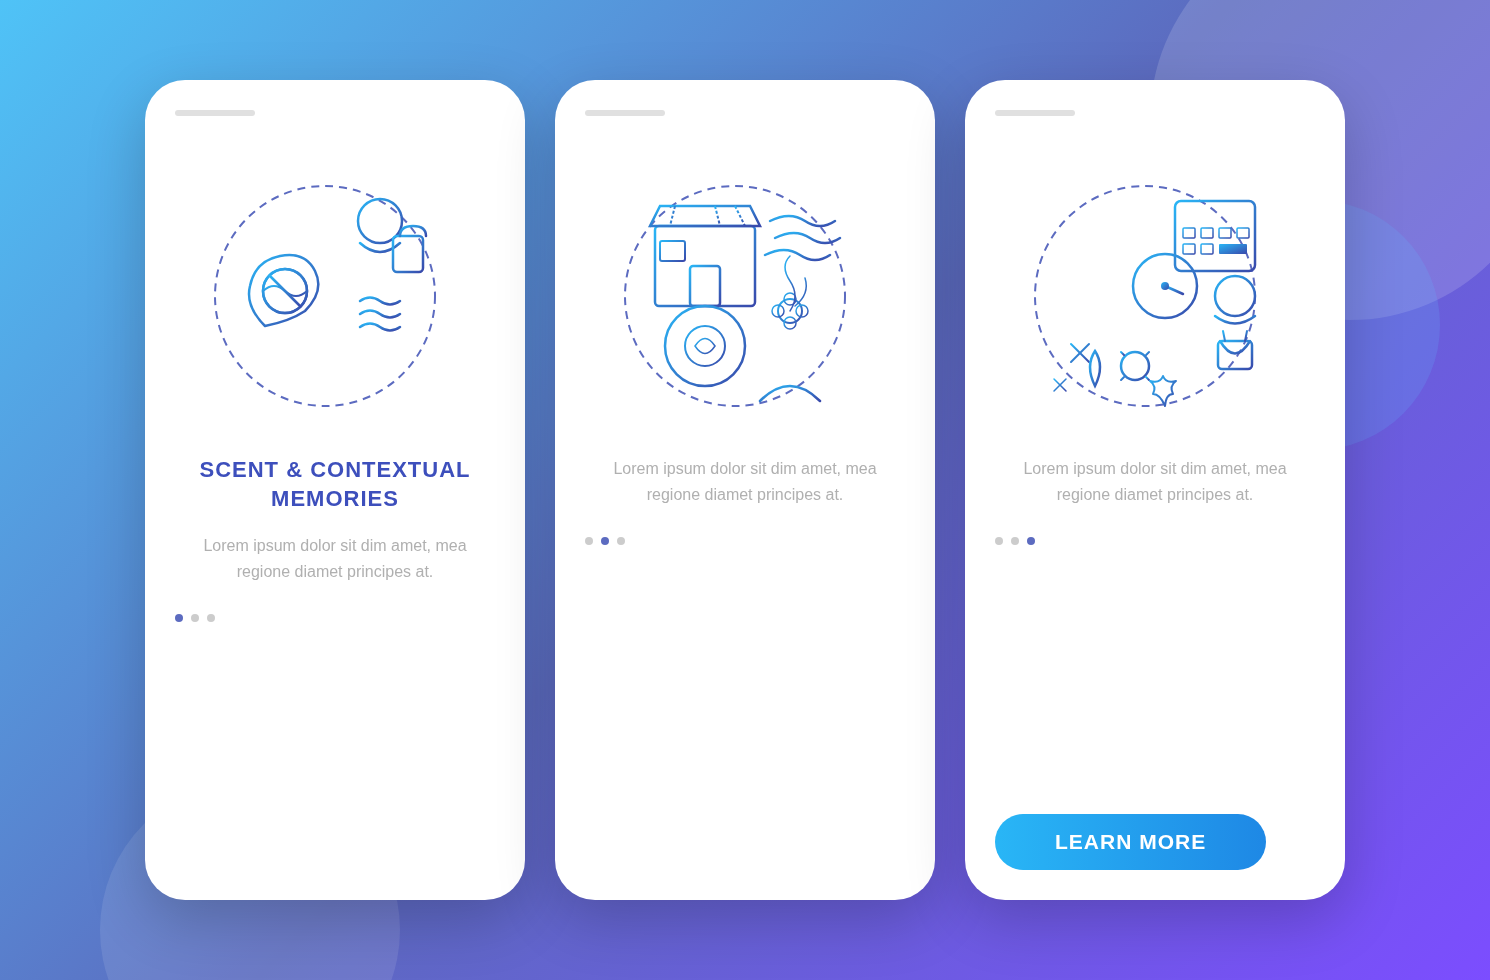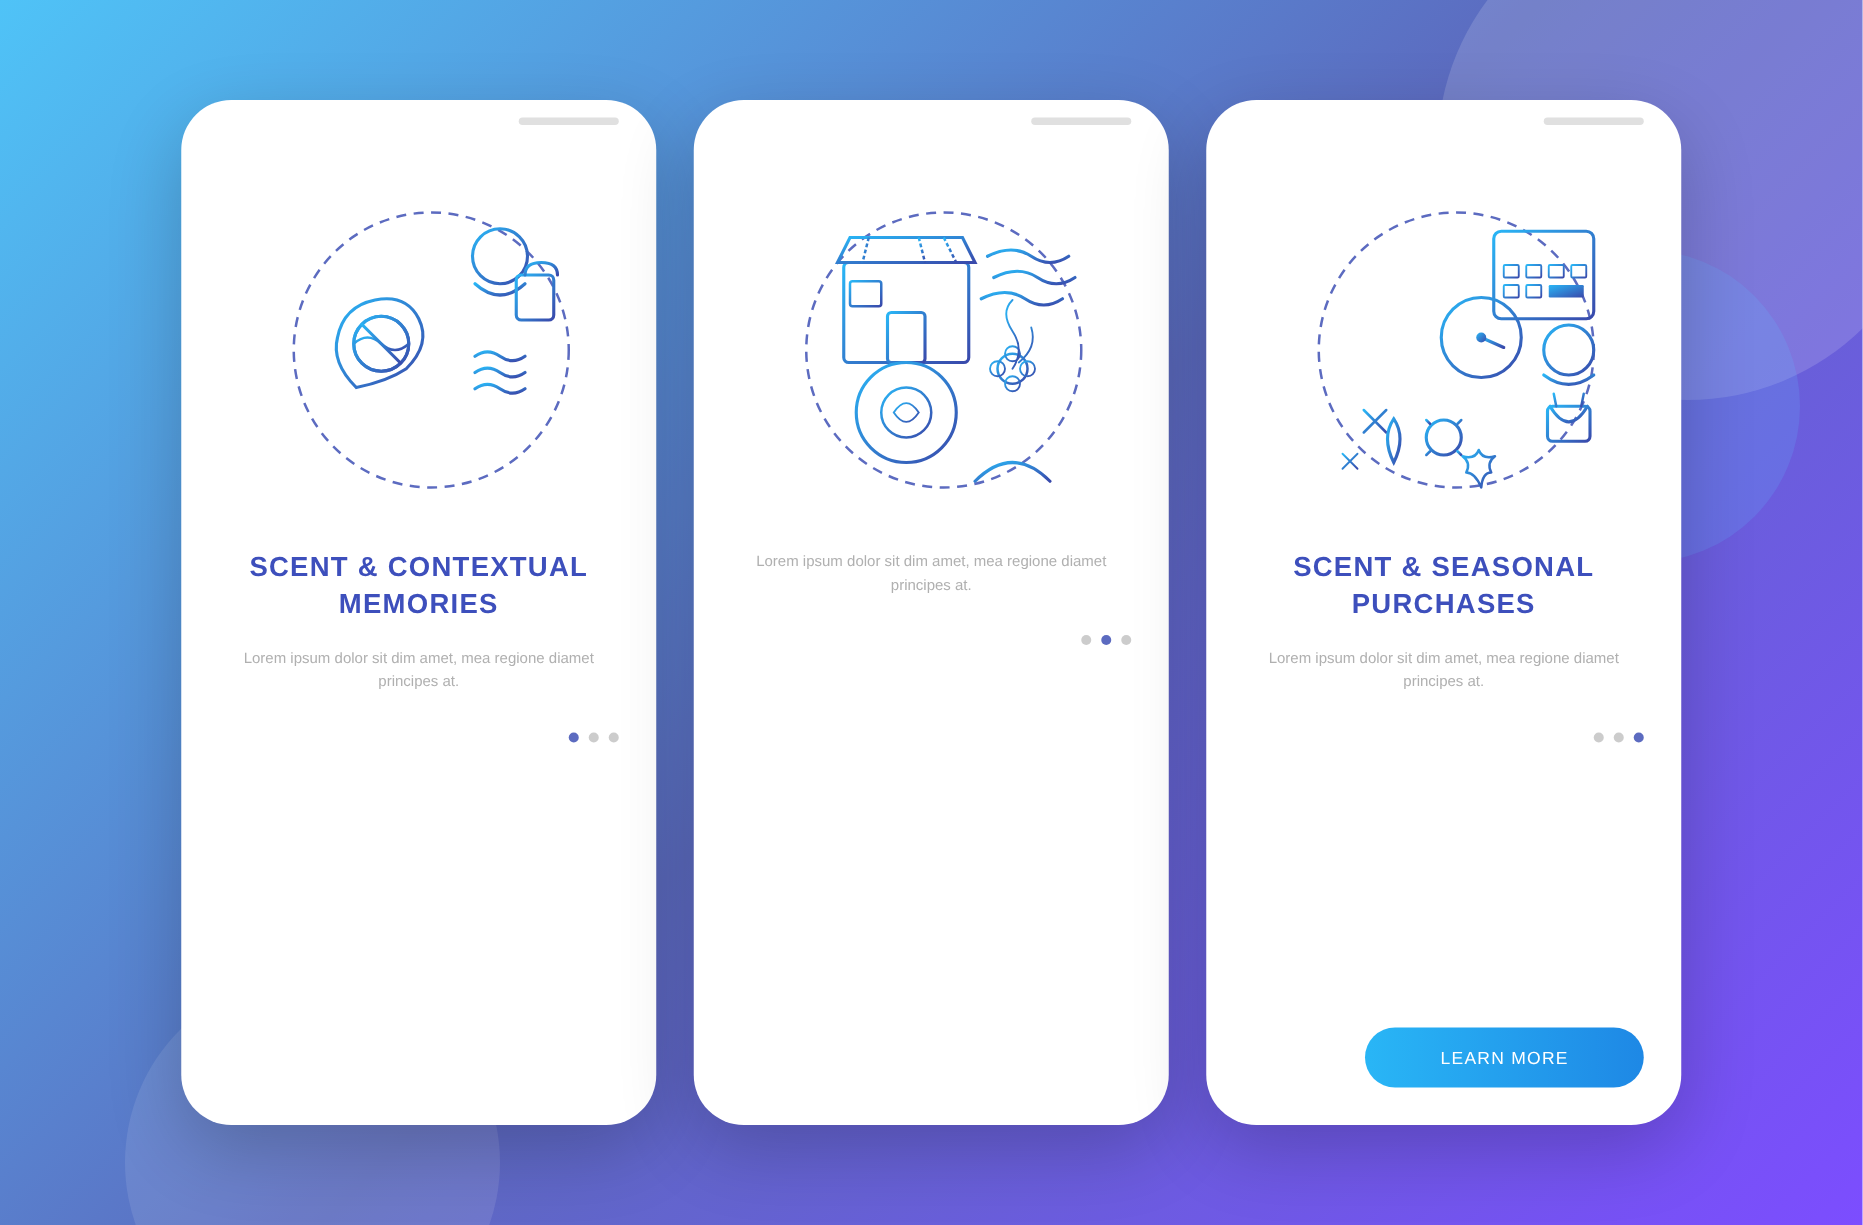--- a/index.html
+++ b/index.html
@@ -57,22 +57,22 @@
 
     .phone-screen {
       width: 380px;
       height: 820px;
       background: #fff;
       border-radius: 40px;
       box-shadow: 0 20px 60px rgba(0,0,0,0.2);
       overflow: hidden;
       display: flex;
       flex-direction: column;
-      align-items: flex-end;
-      padding: 14px 30px 30px 30px;
+      align-items: flex-start;
+      padding: 30px 30px 30px 30px;
       position: relative;
     }
 
     .phone-notch {
       width: 80px;
       height: 6px;
       background: #e0e0e0;
       border-radius: 3px;
       margin-bottom: 20px;
     }
@@ -91,21 +91,21 @@
       font-weight: 800;
       text-align: center;
       color: #3d4fbc;
       text-transform: uppercase;
       letter-spacing: 1px;
       margin-bottom: 20px;
       line-height: 1.3;
     }
 
     .screen-body {
-      font-size: 12px;
+      font-size: 16px;
       color: #b0b0b0;
       text-align: center;
       line-height: 1.6;
       margin-bottom: 30px;
     }
 
     .dots-container {
       display: flex;
       gap: 8px;
       margin-bottom: 20px;
@@ -121,22 +121,22 @@
     .dot.active {
       background: #5c6bc0;
     }
 
     .learn-more-btn {
       background: linear-gradient(90deg, #29b6f6, #1e88e5);
       color: white;
       border: none;
       border-radius: 30px;
       padding: 16px 60px;
-      font-size: 14px;
-      font-weight: 400;
+      font-size: 21px;
+      font-weight: 700;
       letter-spacing: 1px;
       text-transform: uppercase;
       cursor: pointer;
       margin-top: auto;
     }
 
     
     svg {
       overflow: visible;
     }
@@ -329,22 +329,20 @@
         <line x1="55" y1="230" x2="55" y2="248" stroke="url(#grad3)" stroke-width="2" stroke-linecap="round"></line>
         <line x1="46" y1="239" x2="64" y2="239" stroke="url(#grad3)" stroke-width="2" stroke-linecap="round"></line>
         <line x1="49" y1="233" x2="61" y2="245" stroke="url(#grad3)" stroke-width="1.5" stroke-linecap="round"></line>
         <line x1="61" y1="233" x2="49" y2="245" stroke="url(#grad3)" stroke-width="1.5" stroke-linecap="round"></line>
 
         <path d="M160 260 Q155 248 148 248 Q152 240 145 235 Q155 238 158 230 Q161 238 171 235 Q164 240 168 248 Q161 248 160 260Z" fill="none" stroke="url(#grad3)" stroke-width="2" stroke-linecap="round" stroke-linejoin="round"></path>
         <line x1="160" y1="260" x2="160" y2="270" stroke="url(#grad3)" stroke-width="2" stroke-linecap="round"></line>
       </svg>
     </div>
 
-    <div class="screen-title">SCENT &amp; SEASONAL
-PURCHASES</div>
     <div class="screen-body">Lorem ipsum dolor sit dim amet, mea regione diamet principes at.</div>
 
     <div class="dots-container">
       <div class="dot"></div>
       <div class="dot"></div>
       <div class="dot active"></div>
     </div>
 
     <button class="learn-more-btn">LEARN MORE</button>
   </div>

